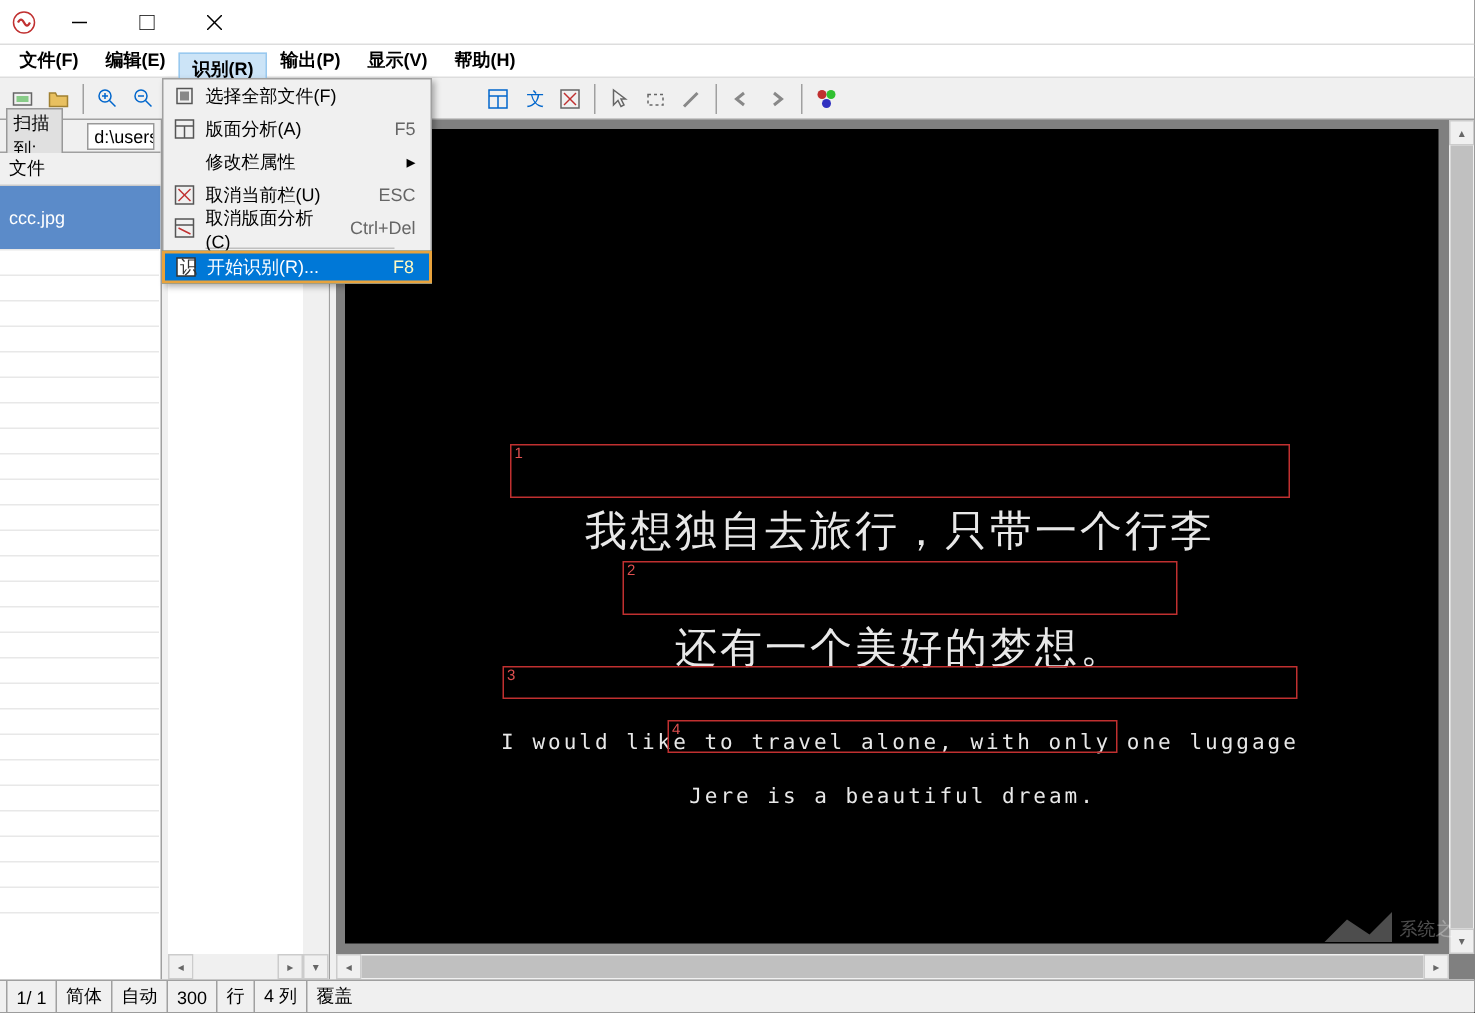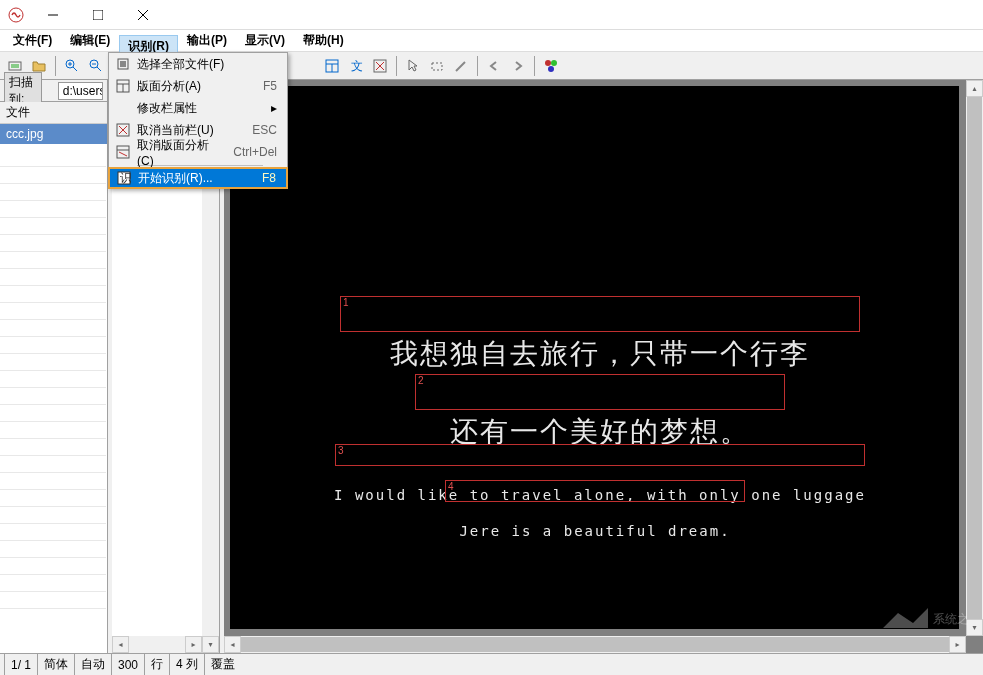--- a/index.html
+++ b/index.html
@@ -32,21 +32,21 @@
 
 .main { display: flex; height: 573px; }
 
 .scan-bar { height: 22px; background: #f0f0f0; border-bottom: 1px solid #a0a0a0; display: flex; align-items: center; padding: 0 4px; }
 .scan-label { background: #e0e0e0; border: 1px solid #999; padding: 1px 4px; margin-right: 16px; }
 .scan-path { border: 1px solid #999; padding: 1px 4px; width: 60px; background: #fff; overflow: hidden; white-space: nowrap; }
 
 .sidebar { width: 108px; background: #fff; border-right: 1px solid #a0a0a0; display: flex; flex-direction: column; }
 .file-header { background: #f0f0f0; padding: 2px 6px; border-bottom: 1px solid #ccc; }
 .file-list { flex: 1; overflow: auto; }
-.file-item { padding: 3px 6px; cursor: pointer; }
+.file-item { padding: 14px 6px; cursor: pointer; }
 .file-item.selected { background: #5b8bc9; color: #fff; }
 .grid-lines { position: absolute; top: 150px; left: 0; width: 106px; }
 .grid-row { height: 17px; border-bottom: 1px solid #e8e8e8; }
 
 .splitter { width: 4px; background: #f0f0f0; cursor: ew-resize; }
 .left-panel { width: 108px; background: #fff; border-right: 1px solid #a0a0a0; position: relative; }
 .left-panel-scroll { position: absolute; right: 0; bottom: 0; top: 0; width: 17px; background: #f0f0f0; display: flex; flex-direction: column; }
 .left-panel-scroll-h { position: absolute; bottom: 0; left: 0; right: 17px; height: 17px; background: #f0f0f0; display: flex; }
 .scroll-btn { width: 17px; height: 17px; background: #f0f0f0; border: 1px solid #ccc; display: flex; align-items: center; justify-content: center; font-size: 8px; color: #666; }
 

